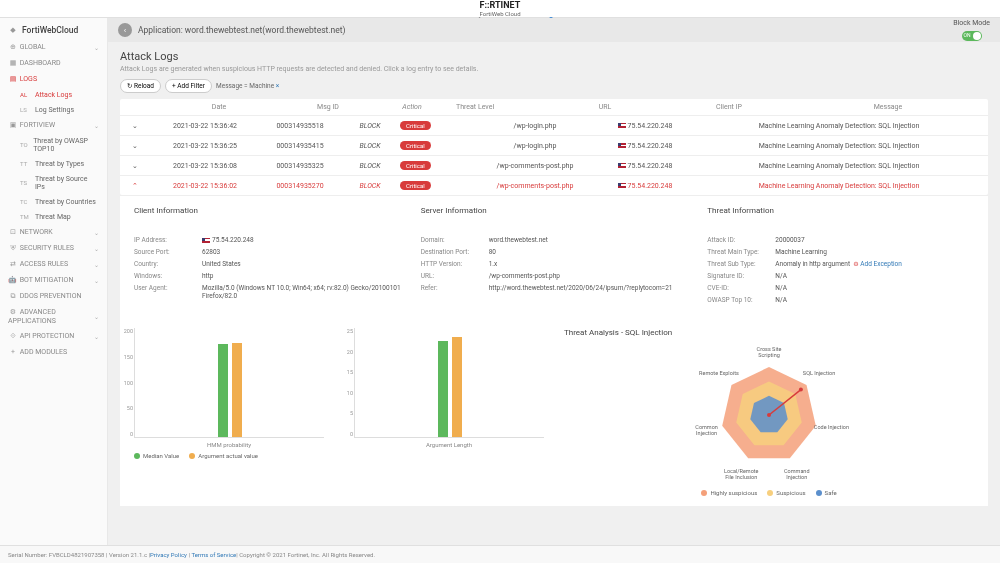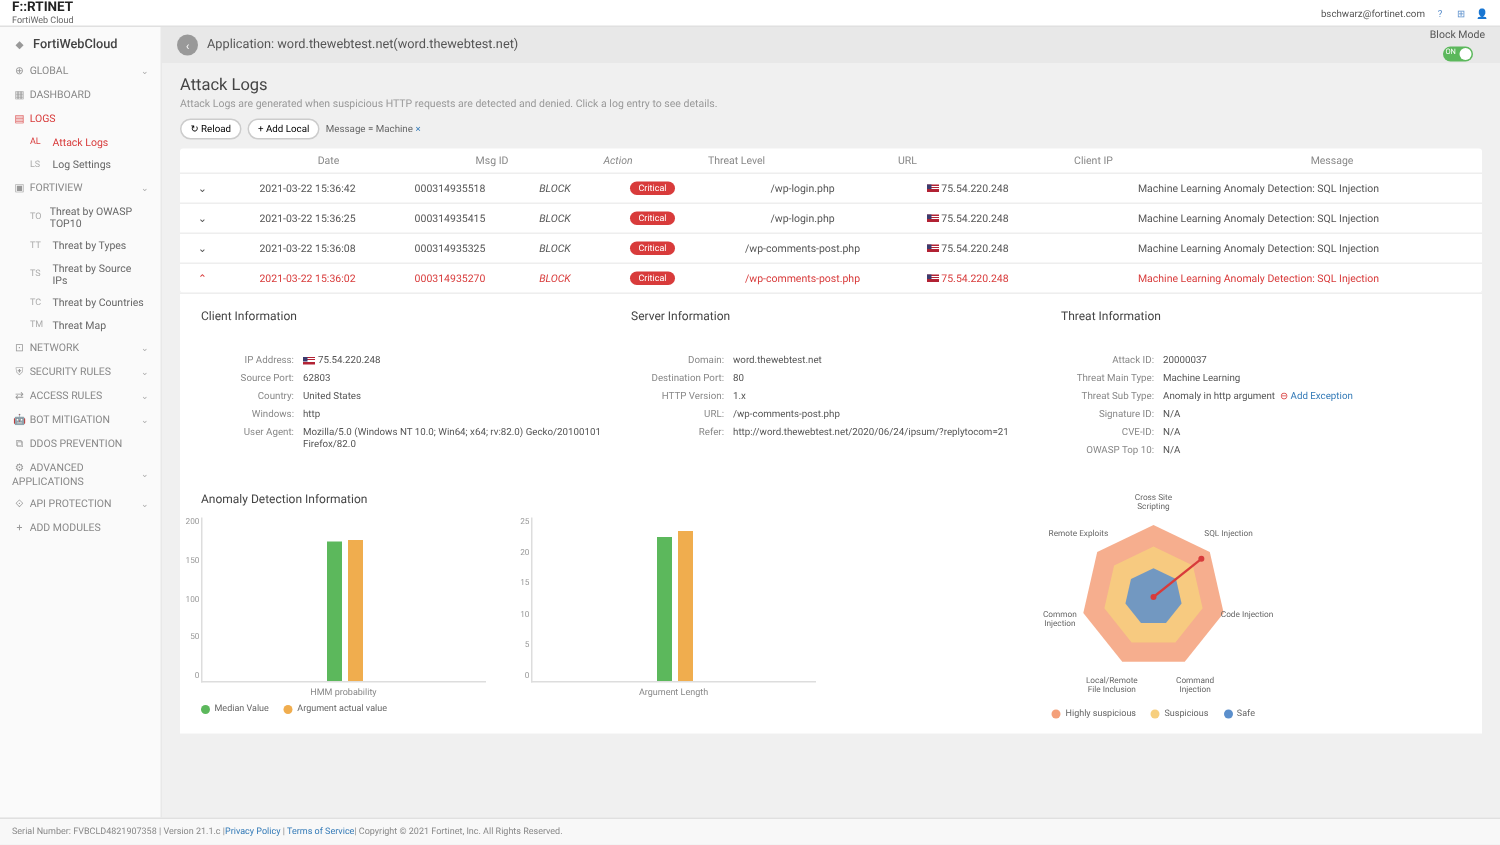--- a/index.html
+++ b/index.html
@@ -1,17 +1,17 @@
 <!DOCTYPE html>
 <html><head>
 <meta charset="utf-8">
 <style>
 * { margin: 0; padding: 0; box-sizing: border-box; font-family: -apple-system, BlinkMacSystemFont, "Segoe UI", Roboto, Arial, sans-serif; }
 body { width: 1000px; height: 563px; background: #f5f5f5; font-size: 8px; color: #333; overflow: hidden; position: relative; }
-.top-header { height: 18px; background: white; border-bottom: 1px solid #e0e0e0; display: flex; align-items: center; padding: 0 8px; justify-content: space-between; }
+.top-header { height: 18px; background: white; border-bottom: 1px solid #e0e0e0; display: flex; align-items: center; padding: 0 8px; justify-content: space-between; flex-direction: column; }
 .logo { font-weight: bold; font-size: 9px; color: #222; }
 .logo-sub { font-size: 6px; color: #666; }
 .top-right { display: flex; align-items: center; gap: 6px; font-size: 6.5px; color: #555; }
 .top-icon { width: 8px; height: 8px; display: flex; align-items: center; justify-content: center; color: #5b8fcc; }
 .layout { display: flex; height: 527px; }
 .sidebar { width: 108px; background: #fafafa; border-right: 1px solid #e8e8e8; overflow-y: hidden; padding: 3px 0; }
 .sidebar-title { padding: 4px 8px; font-size: 8.5px; font-weight: 500; color: #444; display: flex; align-items: center; gap: 4px; }
 .sidebar-group { padding: 3px 8px; font-size: 7px; color: #888; text-transform: uppercase; display: flex; justify-content: space-between; align-items: center; cursor: pointer; }
 .sidebar-item { padding: 3.5px 8px 3.5px 20px; font-size: 7px; color: #666; cursor: pointer; display: flex; align-items: center; gap: 3px; }
 .sidebar-item.active { color: #d83b3b; }
@@ -35,32 +35,32 @@
 .filter-tag { font-size: 6.5px; color: #666; }
 .filter-tag .remove { color: #337ab7; cursor: pointer; }
 .log-table { background: white; border-radius: 2px; }
 .log-header { display: flex; padding: 4px 0; font-size: 7px; color: #888; gap: 14px; }
 .log-row { display: flex; padding: 5px 0; border-top: 1px solid #eee; font-size: 7px; color: #555; align-items: center; cursor: pointer; }
 .log-row.expanded { color: #d83b3b; }
 .col-expand { width: 30px; text-align: center; }
 .col-date { width: 110px; text-align: center; }
 .col-msgid { width: 80px; text-align: center; }
 .col-action { width: 60px; text-align: center; font-style: italic; }
-.col-threat { width: 70px; text-align: center; }
+.col-threat { width: 70px; text-align: left; }
 .col-url { width: 130px; text-align: center; }
 .col-ip { width: 90px; text-align: center; }
 .col-msg { flex: 1; text-align: center; }
 .badge-critical { background: #d83b3b; color: white; padding: 1px 6px; border-radius: 7px; font-size: 6px; display: inline-block; }
 .flag { display: inline-block; width: 8px; height: 5px; background: linear-gradient(to bottom, #b22234 0%, #b22234 15%, white 15%, white 30%, #b22234 30%, #b22234 45%, white 45%, white 60%, #b22234 60%); position: relative; margin-right: 2px; vertical-align: middle; }
 .flag::before { content: ''; position: absolute; left: 0; top: 0; width: 3px; height: 3px; background: #3c3b6e; }
 .detail-panel { background: white; padding: 10px 14px; display: flex; gap: 20px; border-top: 1px solid #eee; }
 .detail-col { flex: 1; }
 .detail-title { font-size: 8px; color: #444; margin-bottom: 21px; font-weight: 400; }
 .detail-row { display: flex; margin-bottom: 4px; font-size: 6.5px; }
-.detail-label { width: 68px; text-align: right; color: #888; padding-right: 6px; }
+.detail-label { width: 68px; color: #888; padding-right: 6px; }
 .detail-val { flex: 1; color: #555; }
 .add-exc { color: #337ab7; cursor: pointer; }
 .exc-icon { color: #d83b3b; }
 .charts-panel { background: white; padding: 10px 14px; display: flex; gap: 20px; }
 .chart-col { flex: 1; }
 .chart-title { font-size: 8px; color: #444; margin-bottom: 8px; }
 .bar-chart { display: flex; gap: 30px; height: 120px; }
 .bar-group { flex: 1; display: flex; flex-direction: column; }
 .bar-plot { flex: 1; display: flex; align-items: flex-end; justify-content: center; gap: 4px; border-left: 1px solid #ddd; border-bottom: 1px solid #ddd; position: relative; padding: 0 8px; }
 .bar-ticks { position: absolute; left: -18px; top: 0; bottom: 0; display: flex; flex-direction: column; justify-content: space-between; font-size: 5.5px; color: #999; width: 16px; text-align: right; }
@@ -186,21 +186,21 @@
             <span style="font-size:5px;color:white;position:absolute;left:2px;top:1px">ON</span>
           </div>
       </div>
     </div>
 
     <div class="page-body">
       <div class="page-title">Attack Logs</div>
       <div class="page-desc">Attack Logs are generated when suspicious HTTP requests are detected and denied. Click a log entry to see details.</div>
       <div class="controls">
         <button class="btn-outline">↻ Reload</button>
-        <button class="btn-outline">+ Add Local</button>
+        <button class="btn-outline">+ Add Filter</button>
         <span class="filter-tag"><span>Message = Machine</span> <span class="remove">×</span></span>
       </div>
 
       <div class="log-table">
         <div class="log-header">
           <div class="col-expand"></div>
           <div class="col-date">Date</div>
           <div class="col-msgid">Msg ID</div>
           <div class="col-action">Action</div>
           <div class="col-threat">Threat Level</div>
@@ -323,21 +323,20 @@
             </div>
           <div class="detail-row">
               <div class="detail-label">OWASP Top 10:</div>
               <div class="detail-val">N/A</div>
             </div>
         </div>
       </div>
 
       <div class="charts-panel">
         <div class="chart-col">
-          <div class="chart-title">Anomaly Detection Information</div>
           <div class="bar-chart" id="bar-charts">
               <div class="bar-group">
     <div class="bar-plot">
       <div class="bar-ticks">
                     <div>200</div>
                     <div>150</div>
                     <div>100</div>
                     <div>50</div>
                     <div>0</div>
                   </div>
@@ -367,20 +366,21 @@
                 <span class="legend-swatch" style="background:#5cb85c"></span>
                 <span>Median Value</span>
               </div>
             <div class="legend-item">
                 <span class="legend-swatch" style="background:#f0ad4e"></span>
                 <span>Argument actual value</span>
               </div>
           </div>
         </div>
         <div class="chart-col">
+          <div class="chart-title">Threat Analysis - SQL Injection</div>
           <div class="radar-wrap" id="radar"><svg class="radar-svg" viewBox="0 0 180 140">
                 <polygon points="90,22 127.52791115846543,40.07248951078079 136.79653978472754,80.68100482990309 110.82641947764279,113.24650565931611 69.17358052235721,113.24650565931611 43.203460215272464,80.68100482990309 52.472088841534564,40.0724895107808" fill="#f4a07a" opacity="0.85"></polygon>
                 <polygon points="90,36.400000000000006 116.2695378109258,49.05074265754656 122.75757784930927,77.47670338093216 104.57849363434995,100.27255396152128 75.42150636565005,100.27255396152128 57.24242215069073,77.47670338093216 63.7304621890742,49.050742657546564" fill="#f7cf7e" opacity="0.85"></polygon>
                 <polygon points="90,50.8 105.01116446338618,58.028995804312316 108.71861591389101,74.27240193196124 98.33056779105712,87.29860226372645 81.66943220894288,87.29860226372645 71.28138408610899,74.27240193196124 74.98883553661382,58.028995804312316" fill="#5b8fcc" opacity="0.85"></polygon>
                 <circle cx="90" cy="70" r="2" fill="#d83b3b"></circle>
                 <line x1="90" y1="70" x2="121.8987244846956" y2="44.561616084163674" stroke="#d83b3b" stroke-width="1.5"></line>
                 <circle cx="121.8987244846956" cy="44.561616084163674" r="2" fill="#d83b3b"></circle>
               </svg><div class="radar-label" style="left:70px;top:1px;width:40px">Cross Site Scripting</div><div class="radar-label" style="left:120.03721487795391px;top:25.096652681041057px;width:40px">SQL Injection</div><div class="radar-label" style="left:132.3953863796367px;top:79.24133977320412px;width:40px">Code Injection</div><div class="radar-label" style="left:97.76855930352372px;top:122.66200754575482px;width:40px">Command Injection</div><div class="radar-label" style="left:42.231440696476284px;top:122.66200754575482px;width:40px">Local/Remote File Inclusion</div><div class="radar-label" style="left:7.604613620363288px;top:79.24133977320413px;width:40px">Common Injection</div><div class="radar-label" style="left:19.962785122046085px;top:25.096652681041064px;width:40px">Remote Exploits</div></div>
           <div class="legend" style="justify-content:center">
             <div class="legend-item">

